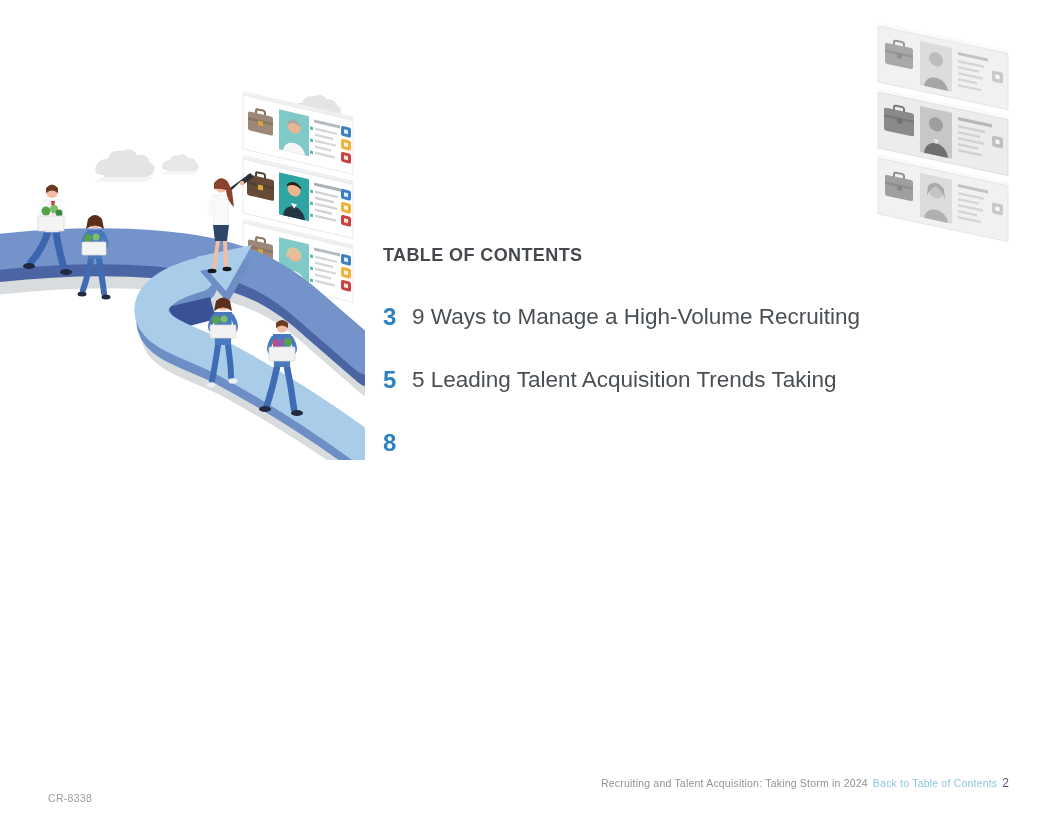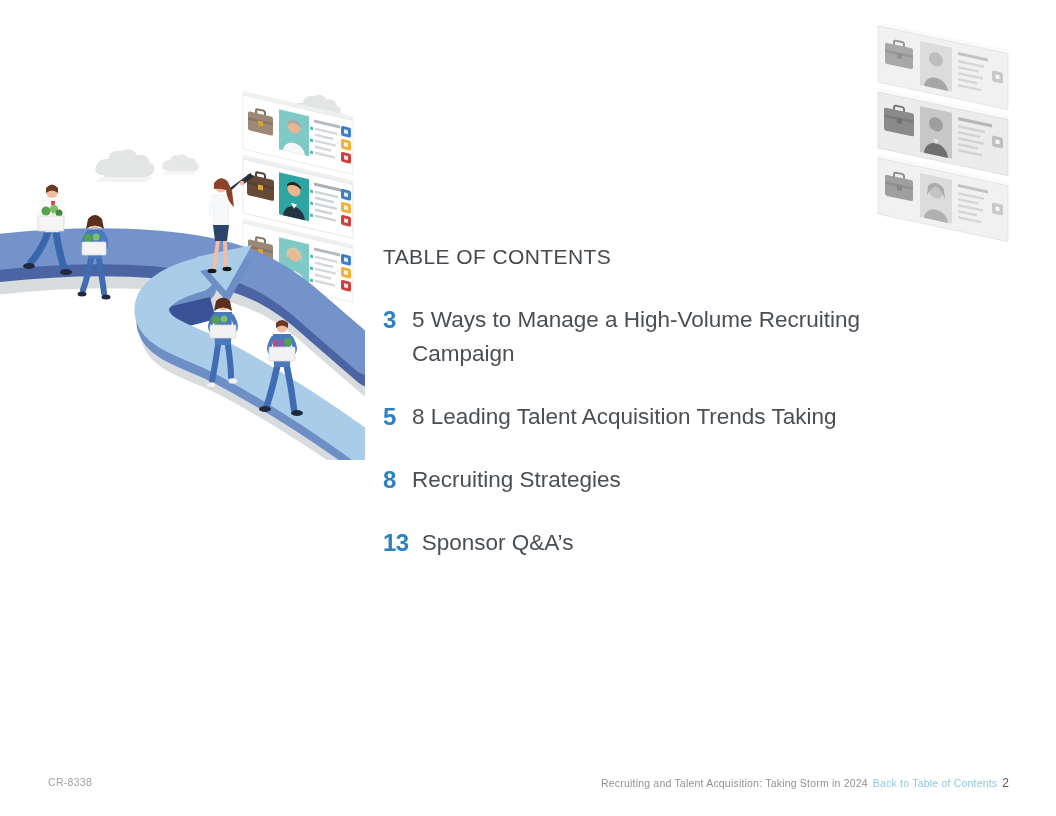--- a/index.html
+++ b/index.html
@@ -6,33 +6,33 @@
   html, body { width: 1056px; height: 816px; background: #ffffff; overflow: hidden; }
   body { position: relative; font-family: "Liberation Sans", sans-serif; }
 
   
   .illu-left { position: absolute; left: 0; top: 85px; width: 365px; height: 375px; }
   .illu-topright { position: absolute; left: 866px; top: 18px; width: 170px; height: 250px; }
 
   
   .toc { position: absolute; left: 383px; top: 245px; width: 640px; }
   .toc-title {
-    font-size: 21px; font-weight: 400; color: #45494d;
+    font-size: 18px; font-weight: 700; color: #45494d;
     letter-spacing: 0.4px; margin-bottom: 34px;
   }
   .toc-item { display: flex; align-items: flex-start; margin-bottom: 29px; cursor: pointer; }
   .toc-num {
     font-size: 24px; font-weight: 800; color: #2b81c1;
     line-height: 33px; min-width: 16px; margin-right: 13px; letter-spacing: -0.5px;
   }
   .toc-text { font-size: 22.5px; color: #4a4f54; line-height: 34px; }
 
   
   .footer-left {
-    position: absolute; left: 48px; top: 776px;
+    position: absolute; left: 48px; top: 792px;
     font-size: 10.5px; color: #9ba1a5; letter-spacing: 0.3px;
   }
   .footer-right {
     position: absolute; right: 47px; top: 776px;
     display: flex; align-items: center; gap: 5px;
   }
   .footer-doc-title { font-size: 10.5px; color: #8d9397; letter-spacing: 0.2px; }
   .footer-back-link { font-size: 10.5px; color: #8ec7df; letter-spacing: 0.2px; cursor: pointer; text-align: center; }
   .footer-page-num { font-size: 12px; color: #53585c; }
 </style>
@@ -346,45 +346,37 @@
     </g>
   </g>
 </svg>
 
 <div class="toc">
   <div class="toc-title">TABLE OF CONTENTS</div>
 
   <div class="toc-item">
     <span class="toc-num">3</span>
     <div class="toc-text">
-      <div>5 Ways to Manage a High-Volume Recruiting</div>
-      <div>Campaign</div>
+      <div>9 Ways to Manage a High-Volume Recruiting</div>
     </div>
   </div>
 
   <div class="toc-item">
     <span class="toc-num">5</span>
     <div class="toc-text">
-      <div>8 Leading Talent Acquisition Trends Taking</div>
+      <div>5 Leading Talent Acquisition Trends Taking</div>
     </div>
   </div>
 
   <div class="toc-item">
     <span class="toc-num">8</span>
     <div class="toc-text">
-      <div>Recruiting Strategies</div>
     </div>
   </div>
 
-  <div class="toc-item">
-    <span class="toc-num">13</span>
-    <div class="toc-text">
-      <div>Sponsor Q&amp;A’s</div>
-    </div>
-  </div>
 </div>
 
 <div class="footer-left">CR-8338</div>
 
 <div class="footer-right">
   <span class="footer-doc-title">Recruiting and Talent Acquisition: Taking Storm in 2024</span>
   <span class="footer-back-link">Back to Table of Contents</span>
   <span class="footer-page-num">2</span>
 </div>
 

